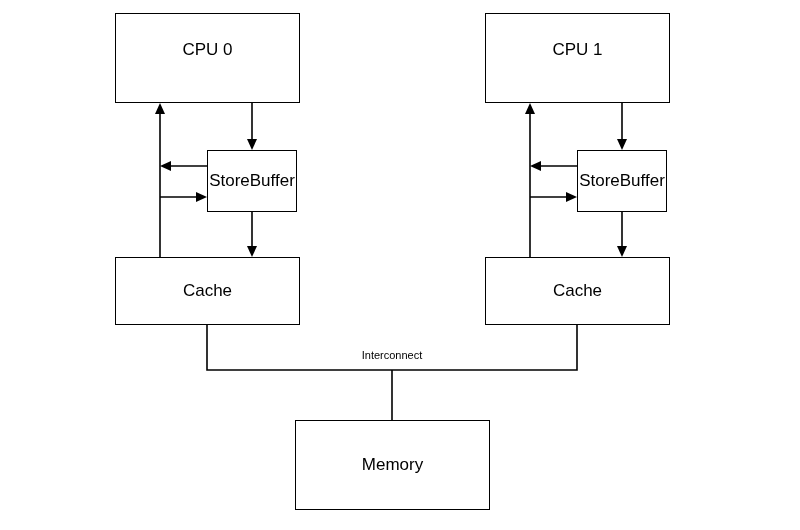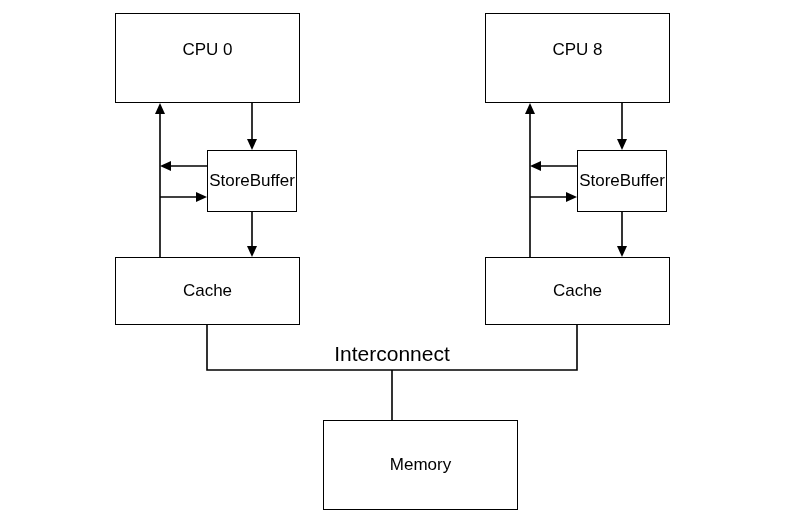--- a/index.html
+++ b/index.html
@@ -45,23 +45,24 @@
   }
   .box.cpu {
     padding-bottom: 16px;
   }
   .box.sb {
     flex-direction: row;
     line-height: 1.3;
   }
   .floating-label {
     position: absolute;
-    font-size: 21px;
+    font-size: 11px;
     transform: translateX(-50%);
     white-space: nowrap;
+    margin-top: 7px;
   }
 </style>
 </head>
 <body>
 
 <div class="canvas">
 
   <svg class="wires" width="800" height="530" viewBox="0 0 800 530" xmlns="http://www.w3.org/2000/svg">
 
     <g>
@@ -119,29 +120,29 @@
   </div>
   <div class="box sb" style="left:207px; top:150px; width:90px; height:62px;">
     <span>Store</span>
     <span>Buffer</span>
   </div>
   <div class="box" style="left:115px; top:257px; width:185px; height:68px;">
     <span>Cache</span>
   </div>
 
   <div class="box cpu" style="left:485px; top:13px; width:185px; height:90px;">
-    <span>CPU 8</span>
+    <span>CPU 1</span>
   </div>
   <div class="box sb" style="left:577px; top:150px; width:90px; height:62px;">
     <span>Store</span>
     <span>Buffer</span>
   </div>
   <div class="box" style="left:485px; top:257px; width:185px; height:68px;">
     <span>Cache</span>
   </div>
 
   <div class="floating-label" style="left:392px; top:342px;">Interconnect</div>
 
-  <div class="box" style="left:295px; top:420px; width:195px; height:90px;margin-left:28px;">
+  <div class="box" style="left:295px; top:420px; width:195px; height:90px;">
     <span>Memory</span>
   </div>
 
 </div>
 
 </body></html>

